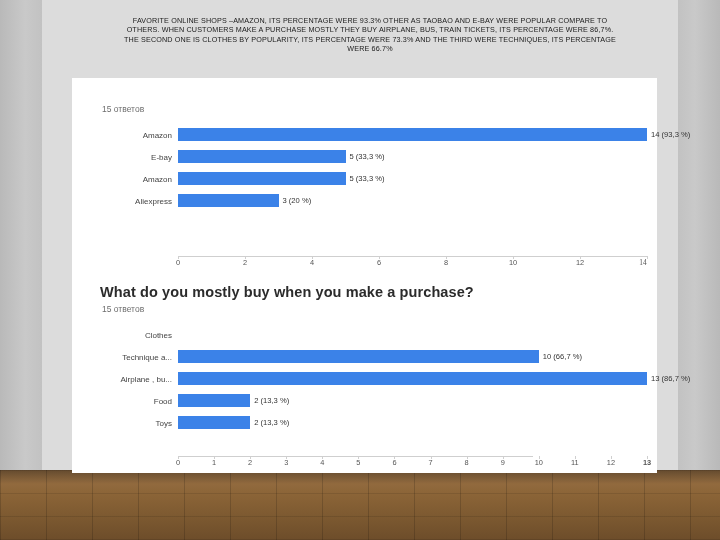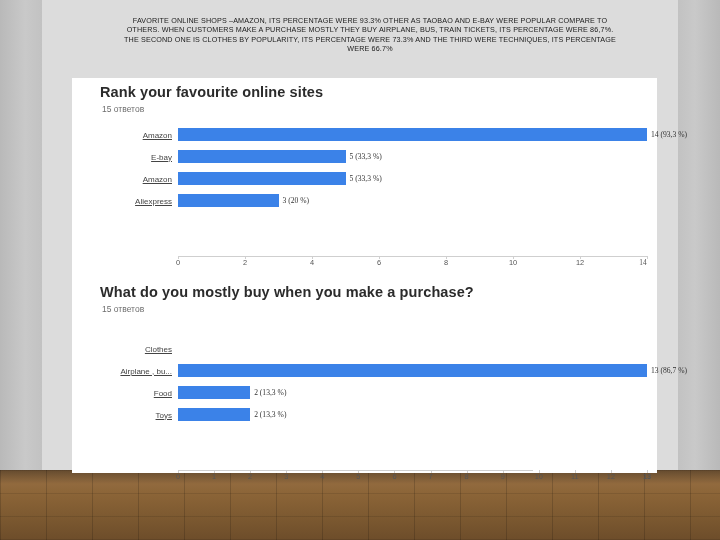--- a/index.html
+++ b/index.html
@@ -109,48 +109,46 @@
     left: 30px;
     top: 26px;
     font-size: 8.5px;
     color: #6d6d6d;
   }
 
   .plot {
     position: absolute;
   }
   #plot-0 { left: 0px; top: 46px; width: 585px; height: 140px; }
-  #plot-1 { left: 0px; top: 60px; width: 471px; height: 140px; }
+  #plot-1 { left: 0px; top: 46px; width: 471px; height: 140px; }
 
   .rows {
     position: absolute;
     left: 0; top: 0;
     width: 585px;
   }
   .row {
     position: relative;
     height: 22px;
     display: flex;
     align-items: center;
   }
   .row-label {
     width: 100px;
     text-align: right;
     padding-right: 6px;
     font-size: 8px;
     color: #444444;
     white-space: nowrap;
     overflow: hidden;
-    text-decoration: underline;
   }
   .bar-area {
     position: relative;
     flex: 1;
     height: 22px;
-    font-family: Liberation Serif, serif;
   }
   .bar {
     position: absolute;
     left: 0;
     top: 4px;
     height: 13px;
     background: #3b82e8;
   }
   .bar-value {
     position: absolute;
@@ -198,21 +196,20 @@
   <div class="wall-left"></div>
   <div class="wall-right"></div>
   <div class="floor"></div>
   <div class="floor-shadow"></div>
 
   <div class="header-text">FAVORITE ONLINE SHOPS –AMAZON, ITS PERCENTAGE WERE 93.3% OTHER AS TAOBAO AND E-BAY WERE POPULAR COMPARE TO OTHERS. WHEN CUSTOMERS MAKE A PURCHASE MOSTLY THEY BUY AIRPLANE, BUS, TRAIN TICKETS, ITS PERCENTAGE WERE 86,7%. THE SECOND ONE IS CLOTHES BY POPULARITY, ITS PERCENTAGE WERE 73.3% AND THE THIRD WERE TECHNIQUES, ITS PERCENTAGE WERE 66.7%</div>
 
   <div class="panel">
 
     <div class="chart-block" id="chart-block-0">
-      <div class="chart-title">Rank your favourite online sites</div>
       <div class="chart-sub">15 ответов</div>
       <div class="plot" id="plot-0">
         <div class="rows" id="rows-0">
             <div class="row">
               <div class="row-label">Amazon</div>
               <div class="bar-area">
                 <div class="bar" style="width: 469px; background: rgb(59, 130, 232);"></div>
                 <div class="bar-value" style="left: 473px;">14 (93,3 %)</div>
               </div>
             </div>
@@ -260,20 +257,27 @@
       </div>
     </div>
 
     <div class="chart-block" id="chart-block-1">
       <div class="chart-title">What do you mostly buy when you make a purchase?</div>
       <div class="chart-sub">15 ответов</div>
       <div class="plot" id="plot-1">
         <div class="rows" id="rows-1">
             <div class="row">
               <div class="row-label">Clothes</div>
+            </div>
+            <div class="row">
+              <div class="row-label">Technique a...</div>
+              <div class="bar-area">
+                <div class="bar" style="width: 360.769px; background: rgb(59, 130, 232);"></div>
+                <div class="bar-value" style="left: 364.769px;">10 (66,7 %)</div>
+              </div>
             </div>
             <div class="row">
               <div class="row-label">Airplane , bu...</div>
               <div class="bar-area">
                 <div class="bar" style="width: 469px; background: rgb(59, 130, 232);"></div>
                 <div class="bar-value" style="left: 473px; text-align: right;">13 (86,7 %)</div>
               </div>
             </div>
             <div class="row">
               <div class="row-label">Food</div>

